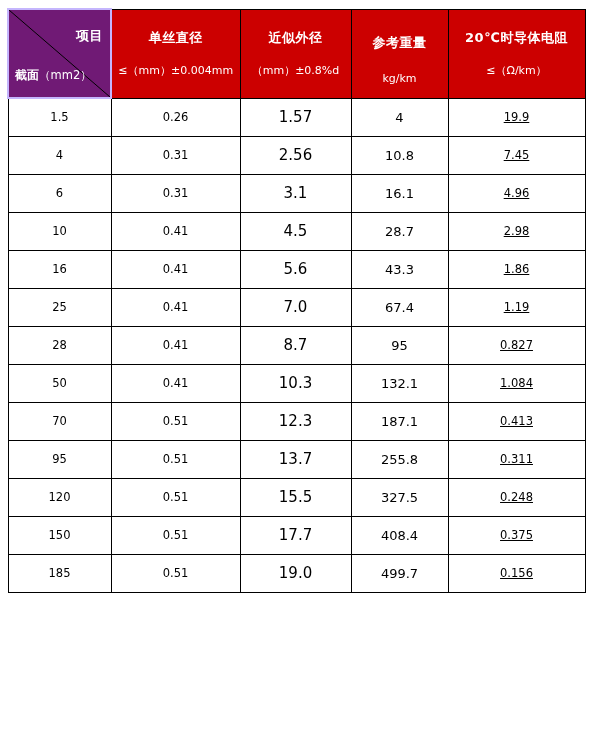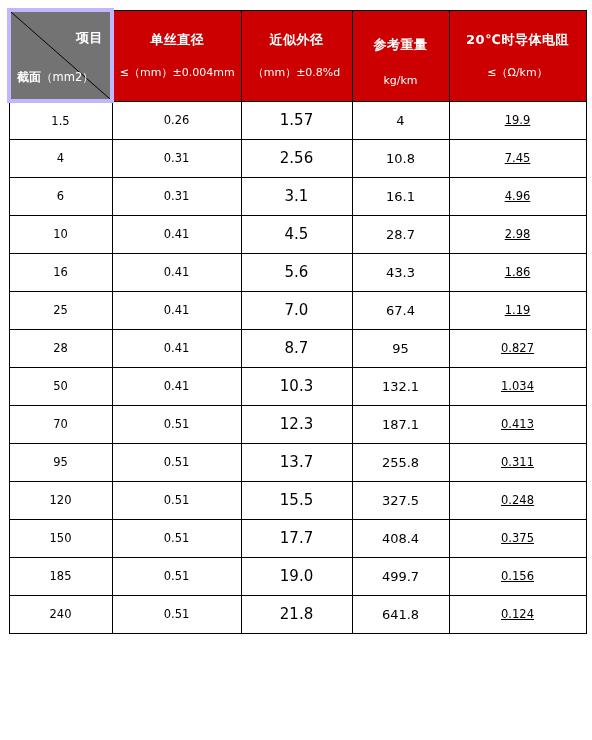--- a/index.html
+++ b/index.html
@@ -73,22 +73,22 @@
     color: #ffffff;
     margin-top: 19px;
   }
 
   
   .head-inner.shift-down .head-title { margin-top: 13px; }
   .head-inner.shift-down .head-sub   { margin-top: 22px; }
 
   
   th.corner-cell {
-    background: #737373;
-    border: 4px solid #c4b5fd;
+    background: #701a75;
+    border: 2px solid #c4b5fd;
     padding: 0;
     position: relative;
     vertical-align: middle;
   }
 
   .corner-inner {
     position: relative;
     width: 100%;
     height: 87px;
     overflow: hidden;
@@ -250,21 +250,21 @@
           <td class="data-cell col-dia">0.41</td>
           <td class="data-cell col-od">8.7</td>
           <td class="data-cell col-wt">95</td>
           <td class="data-cell col-res">0.827</td>
         </tr>
         <tr>
           <td class="data-cell col-sect">50</td>
           <td class="data-cell col-dia">0.41</td>
           <td class="data-cell col-od">10.3</td>
           <td class="data-cell col-wt">132.1</td>
-          <td class="data-cell col-res">1.034</td>
+          <td class="data-cell col-res">1.084</td>
         </tr>
         <tr>
           <td class="data-cell col-sect">70</td>
           <td class="data-cell col-dia">0.51</td>
           <td class="data-cell col-od">12.3</td>
           <td class="data-cell col-wt">187.1</td>
           <td class="data-cell col-res">0.413</td>
         </tr>
         <tr>
           <td class="data-cell col-sect">95</td>
@@ -287,22 +287,15 @@
           <td class="data-cell col-wt">408.4</td>
           <td class="data-cell col-res">0.375</td>
         </tr>
         <tr>
           <td class="data-cell col-sect">185</td>
           <td class="data-cell col-dia">0.51</td>
           <td class="data-cell col-od">19.0</td>
           <td class="data-cell col-wt">499.7</td>
           <td class="data-cell col-res">0.156</td>
         </tr>
-        <tr>
-          <td class="data-cell col-sect">240</td>
-          <td class="data-cell col-dia">0.51</td>
-          <td class="data-cell col-od">21.8</td>
-          <td class="data-cell col-wt">641.8</td>
-          <td class="data-cell col-res">0.124</td>
-        </tr>
       </tbody>
   </table>
 </div>
 
 </body></html>

